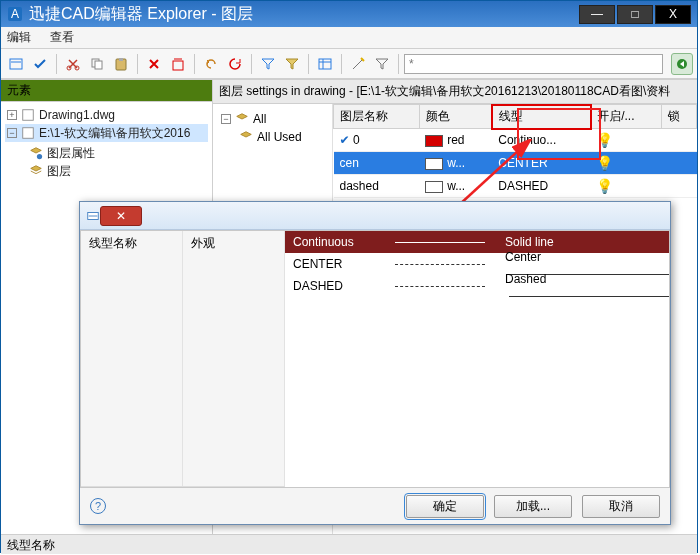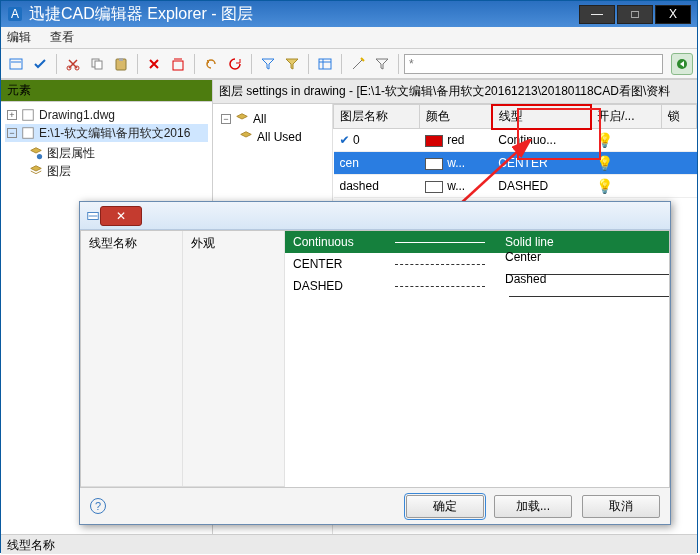--- a/index.html
+++ b/index.html
@@ -44,21 +44,21 @@
 
   
   .dialog { position:absolute; left:78px; top:200px; width:592px; height:324px; background:#f4f4f4; border:1px solid #6a8bb0; box-shadow:2px 2px 8px rgba(0,0,0,.4); display:flex; flex-direction:column;}
   .dlgtitle { height:28px; background:linear-gradient(#eef4fb,#d7e6f6); border-bottom:1px solid #b6c9df; display:flex; align-items:center; padding:0 6px;}
   .dlgtitle .t { flex:1; color:#223; font-size:12px; padding-left:4px;}
   .dlgclose { width:42px; height:20px; background:#c43b2f; border:1px solid #8a221a; border-radius:3px; color:#fff; display:flex; align-items:center; justify-content:center; font-size:12px;}
   .dlgbody { flex:1; background:#fff; border:1px solid #c8c8c8; display:flex; flex-direction:row;}
   .dlgcols { display:flex; background:#f5f5f5; border-bottom:1px solid #ddd;}
   .dlgcols div { padding:4px 8px; border-right:1px solid #e2e2e2;}
   .ltrow { display:flex; align-items:center; height:22px;}
-  .ltrow.sel { background:#15803d; color:#fff;}
+  .ltrow.sel { background:#7f1d1d; color:#fff;}
   .ltrow .c1 { width:110px; padding-left:8px;}
   .ltrow .c2 { width:110px;}
   .ltrow .c3 { flex:1;}
   .dash { border-top:1px dashed #333; height:0; width:90px;}
   .dashw { border-top:1.7px dashed #333; height:0; width:90px;}
   .underline { display:inline-block; border-bottom:1px solid #333; width:160px; height:10px; margin-left:4px;}
   .dlgfooter { height:36px; display:flex; align-items:center; padding:0 10px; gap:10px;}
   .dlgfooter .spacer{flex:1;}
   .dlgbtn { min-width:78px; height:23px; background:linear-gradient(#fafafa,#e3e3e3); border:1px solid #9a9a9a; border-radius:2px; display:flex; align-items:center; justify-content:center;}
   .dlgbtn.primary { outline:1px solid #3a87d6; outline-offset:1px;}

